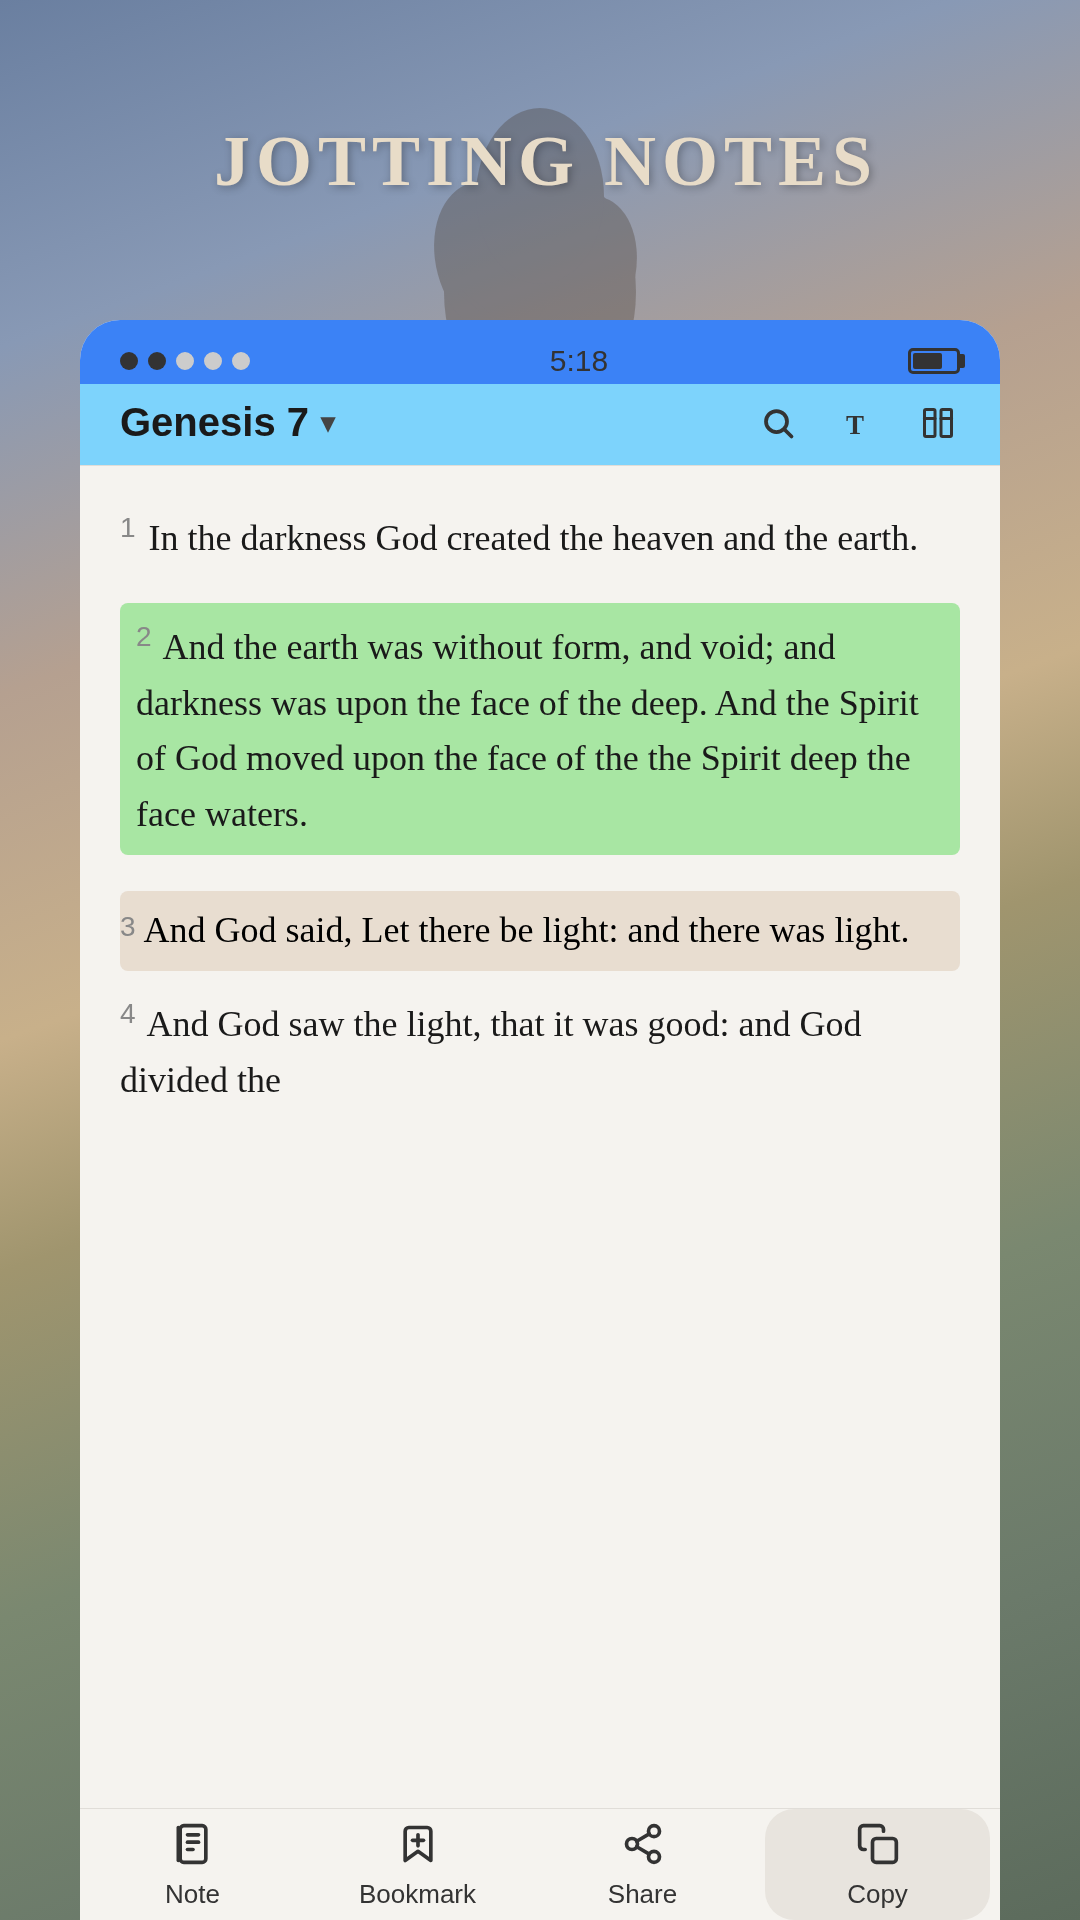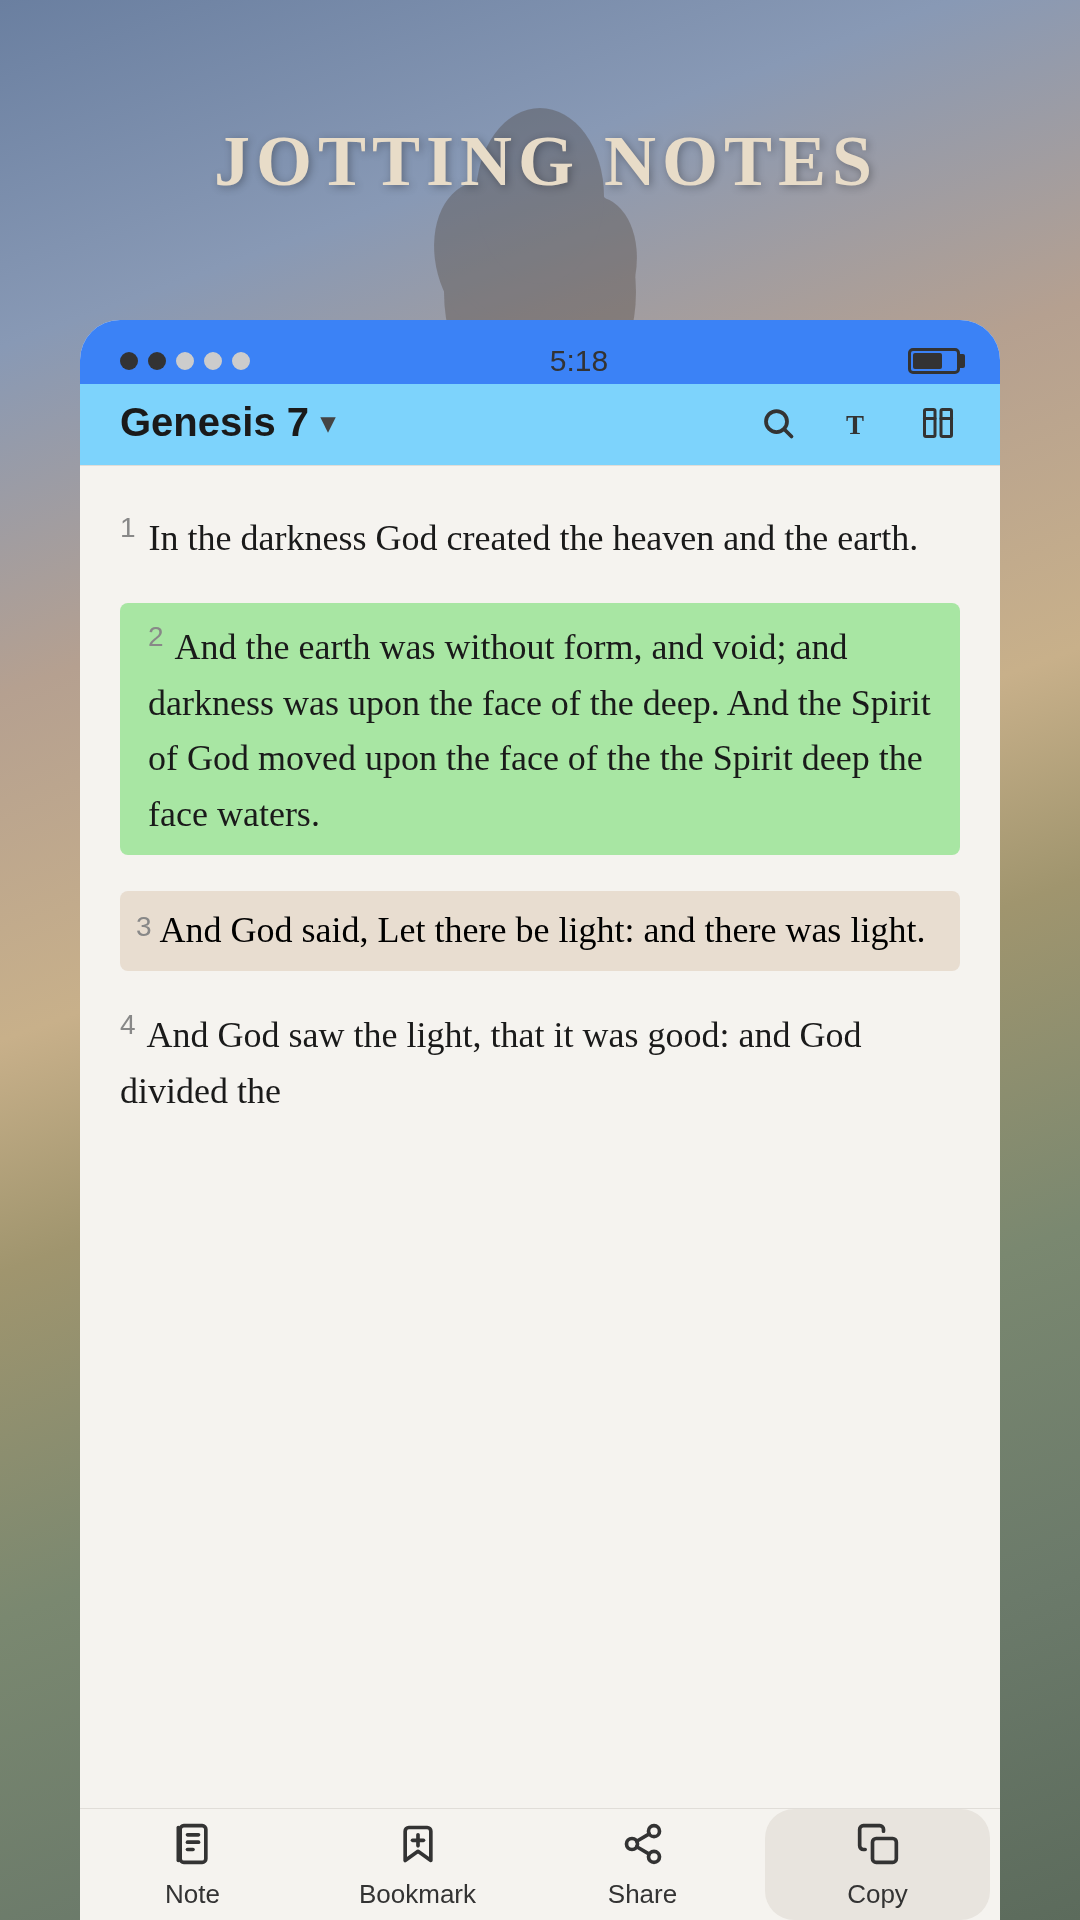--- a/index.html
+++ b/index.html
@@ -196,36 +196,36 @@
       font-size: 28px;
       color: #888;
       vertical-align: super;
       margin-right: 4px;
       font-family: -apple-system, sans-serif;
     }
 
     .verse-2 {
       background: #a8e6a3;
       border-radius: 8px;
-      padding: 12px 28px;
+      padding: 12px 16px;
       margin-bottom: 36px;
     }
 
     .verse-2 .verse-text {
       font-size: 36px;
       line-height: 1.55;
       color: #1a1a1a;
       font-family: Georgia, serif;
     }
 
     .verse-3-bg {
       background: #e8ddd0;
       border-radius: 8px;
-      padding: 12px 16px;
-      margin-bottom: 32px;
+      padding: 12px 0;
+      margin-bottom: 21px;
     }
 
     
     .bottom-toolbar {
       display: flex;
       align-items: center;
       background: #f5f3ef;
       border-top: 1px solid #e0ddd8;
       height: 112px;
     }

